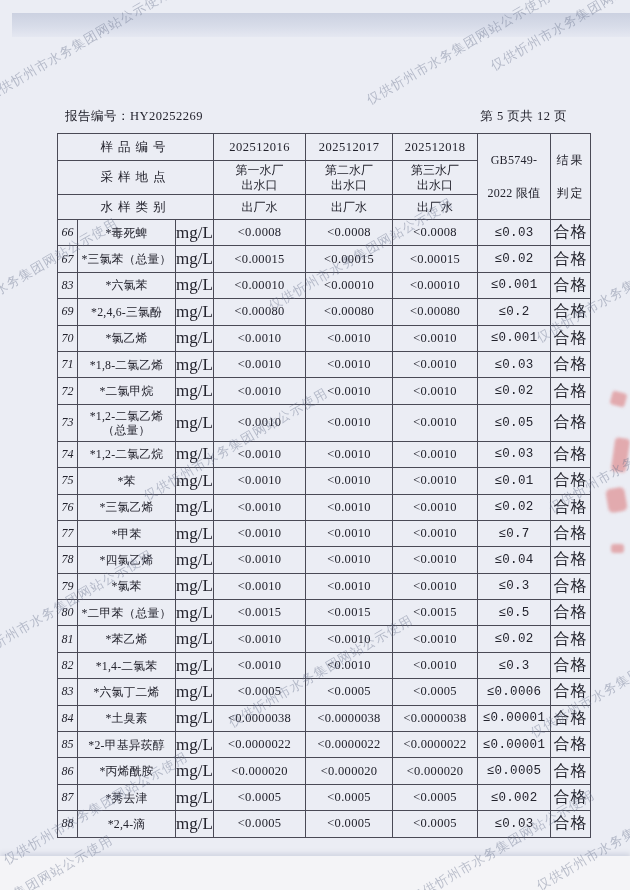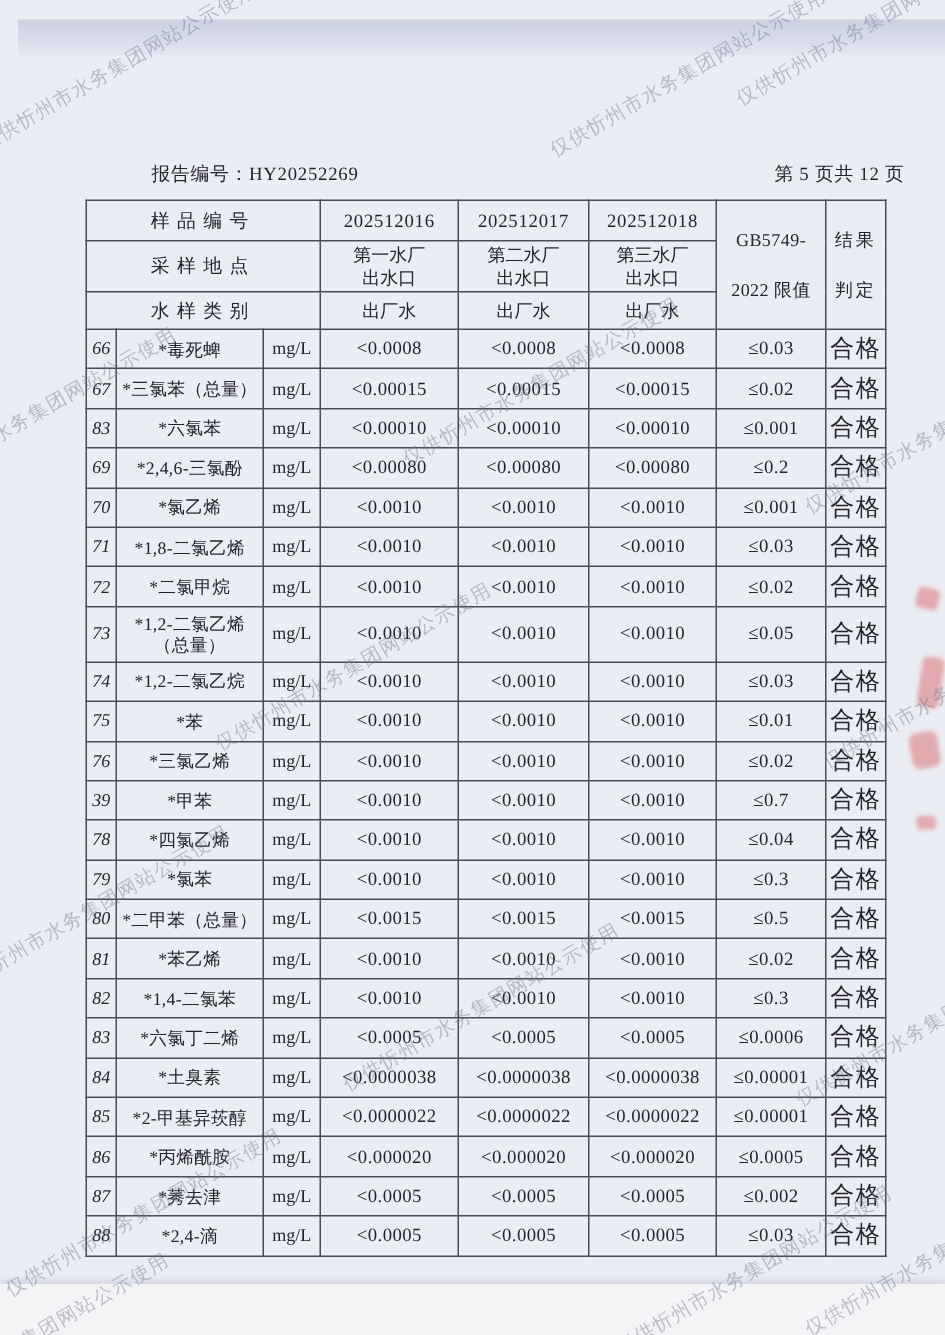--- a/index.html
+++ b/index.html
@@ -20,21 +20,21 @@
   }
   .title{
     position:absolute;top:76px;left:0;width:100%;margin:0;
     text-align:center;
     font-family:"Liberation Sans","DejaVu Sans",sans-serif;
     font-size:17.5px;font-weight:700;letter-spacing:1px;z-index:2;
   }
   .meta-row{
     position:absolute;top:108px;left:65px;width:502px;
     display:flex;justify-content:space-between;
-    font-size:12.5px;letter-spacing:.5px;z-index:2;margin-left:36px;
+    font-size:12.5px;letter-spacing:.5px;z-index:2;
   }
   table.report-table{
     position:absolute;left:57px;top:133px;width:533px;
     border-collapse:collapse;table-layout:fixed;font-size:12px;z-index:2;padding-left:25px;
   }
   .report-table td{
     border:1px solid #4a4a56;text-align:center;vertical-align:middle;
     padding:0;overflow:hidden;
   }
   .hr1 td{height:26px;}
@@ -42,23 +42,23 @@
   .hr3 td{height:24px;margin-top:48px;}
   .h-label{letter-spacing:5px;font-size:12.5px;}
   .h-id{font-size:12.5px;letter-spacing:.5px;}
   .site-wrap{display:inline-block;width:52px;line-height:15px;}
   .limit-wrap{display:inline-block;width:62px;line-height:33px;letter-spacing:.3px;}
   .result-wrap{display:inline-block;width:30px;line-height:33px;letter-spacing:2px;}
   tbody td{height:25.4px;}
   tr.tall td{height:36px;margin-left:12px;}
   .c-no{font-size:12px;font-style:italic;}
   .c-name{text-align:left;padding-left:6px;font-size:11.8px;letter-spacing:.2px;line-height:14px;}
-  .c-unit{font-size:12px;}
+  .c-unit{font-size:17px;}
   .c-val{font-size:12.5px;letter-spacing:.3px;}
-  .c-limit{font-size:12.5px;letter-spacing:.3px;}
+  .c-limit{font-size:12.5px;letter-spacing:.3px;font-family:Liberation Mono, monospace;}
   .c-result{font-size:16px;letter-spacing:1px;}
   .wm{
     position:absolute;z-index:5;white-space:nowrap;pointer-events:none;
     font-family:"Liberation Sans","DejaVu Sans",sans-serif;
     font-size:13px;letter-spacing:1px;color:rgba(105,115,140,.42);
     transform:rotate(-30deg);transform-origin:0 50%;
   }
   .stamp{position:absolute;z-index:4;background:rgba(214,88,88,.45);filter:blur(1.5px);}
   .s1{left:611px;top:392px;width:15px;height:14px;border-radius:3px;transform:rotate(15deg);}
   .s2{left:613px;top:438px;width:15px;height:34px;border-radius:4px;transform:rotate(8deg);}
@@ -239,21 +239,21 @@
           <td class="c-no">76</td>
           <td class="c-name">*三氯乙烯</td>
           <td class="c-unit">mg/L</td>
           <td class="c-val">&lt;0.0010</td>
           <td class="c-val">&lt;0.0010</td>
           <td class="c-val">&lt;0.0010</td>
           <td class="c-limit">≤0.02</td>
           <td class="c-result">合格</td>
         </tr>
         <tr>
-          <td class="c-no">39</td>
+          <td class="c-no">77</td>
           <td class="c-name">*甲苯</td>
           <td class="c-unit">mg/L</td>
           <td class="c-val">&lt;0.0010</td>
           <td class="c-val">&lt;0.0010</td>
           <td class="c-val">&lt;0.0010</td>
           <td class="c-limit">≤0.7</td>
           <td class="c-result">合格</td>
         </tr>
         <tr>
           <td class="c-no">78</td>

